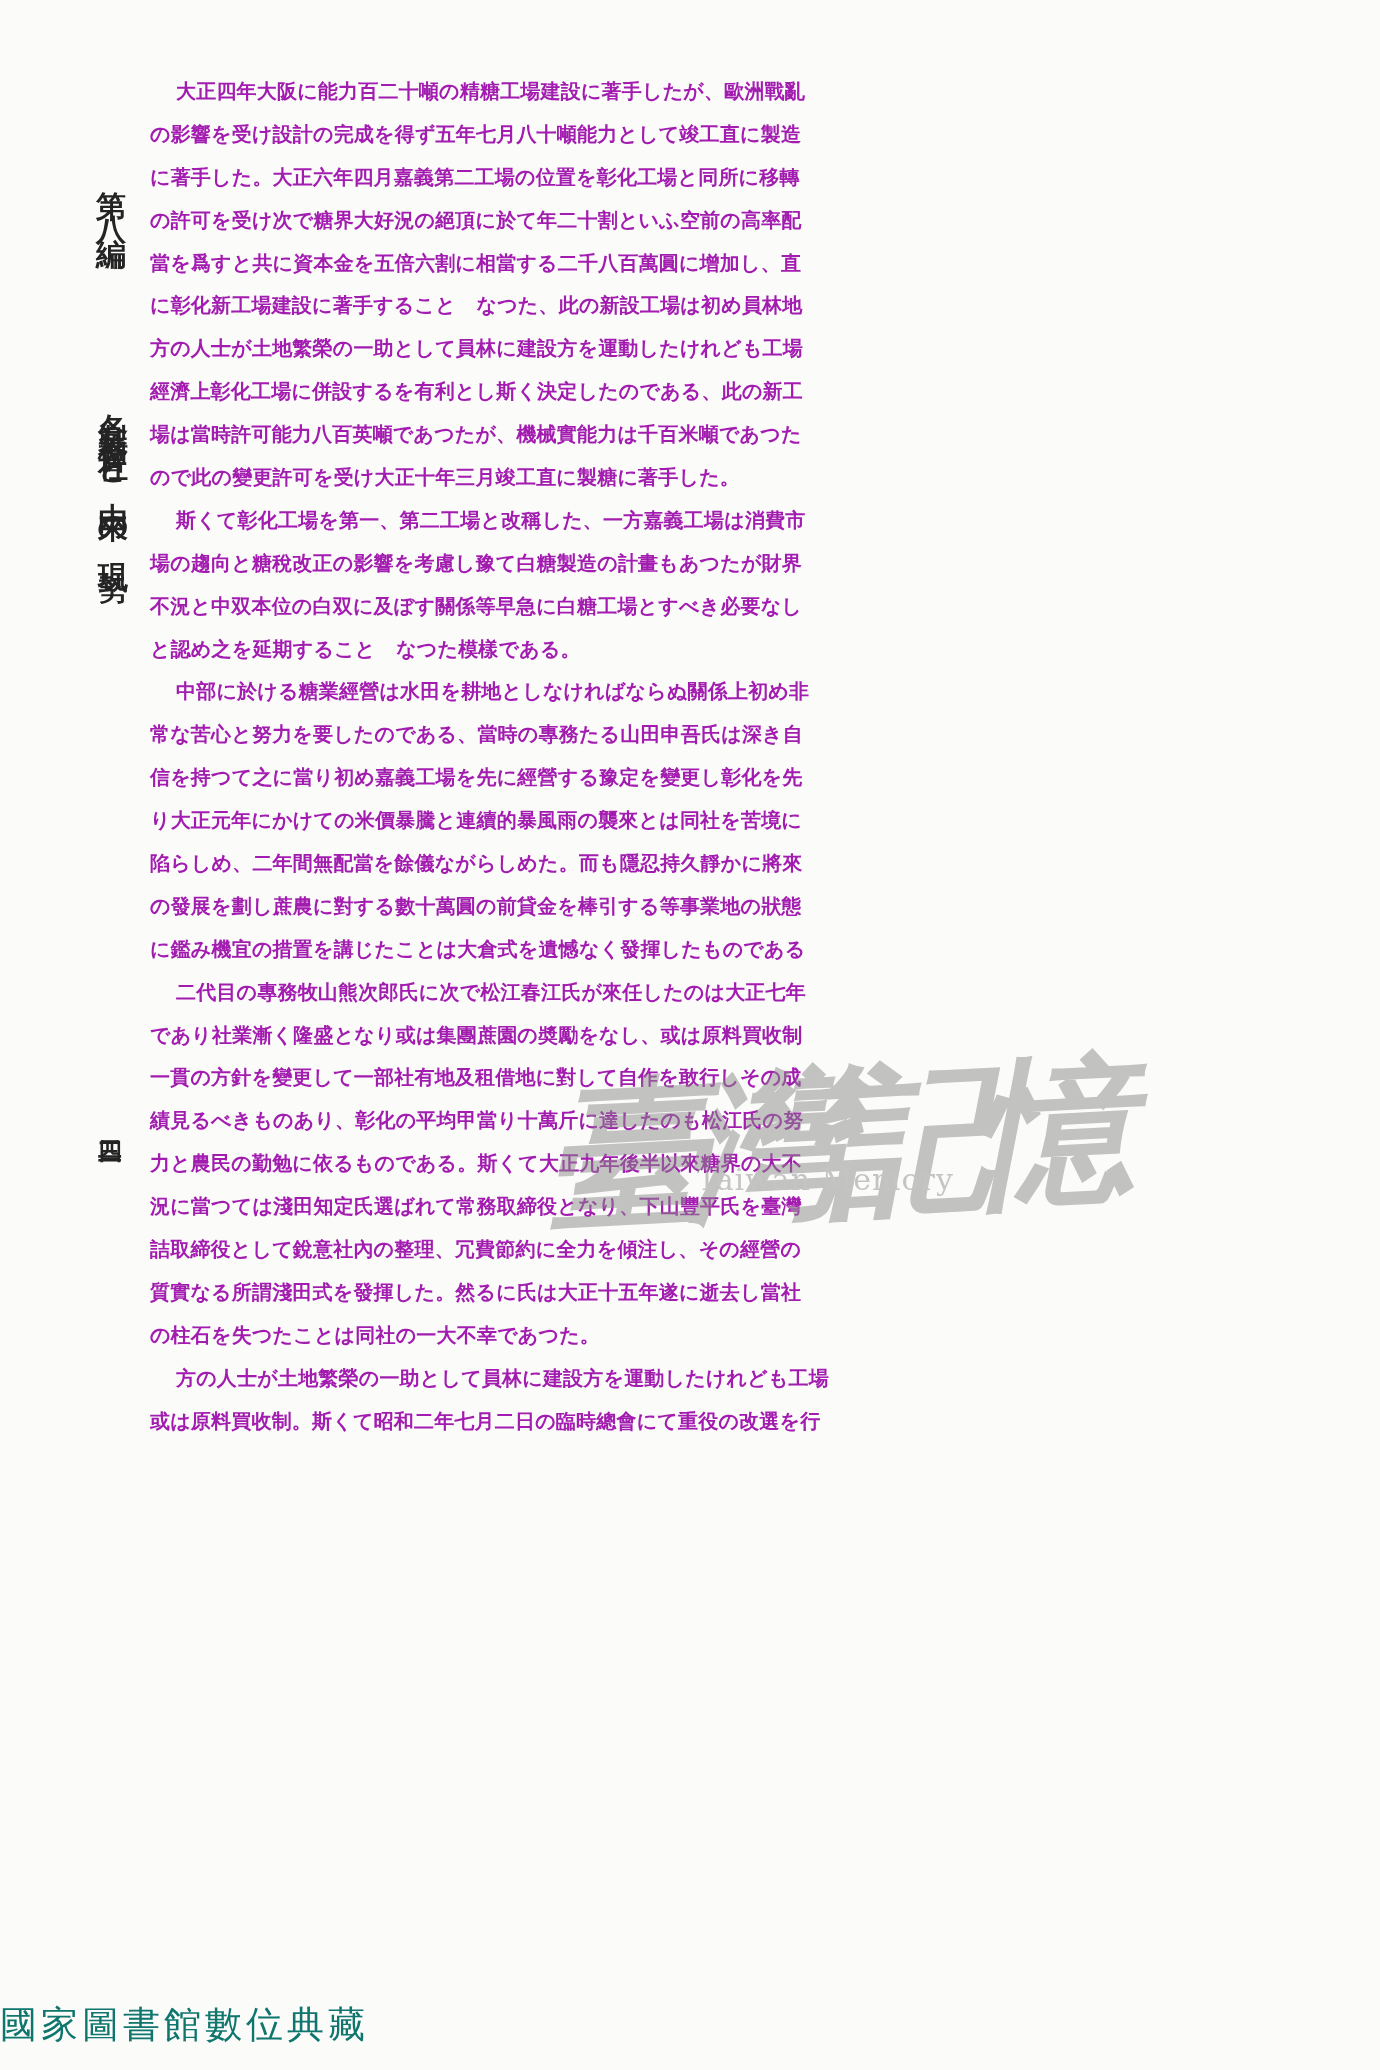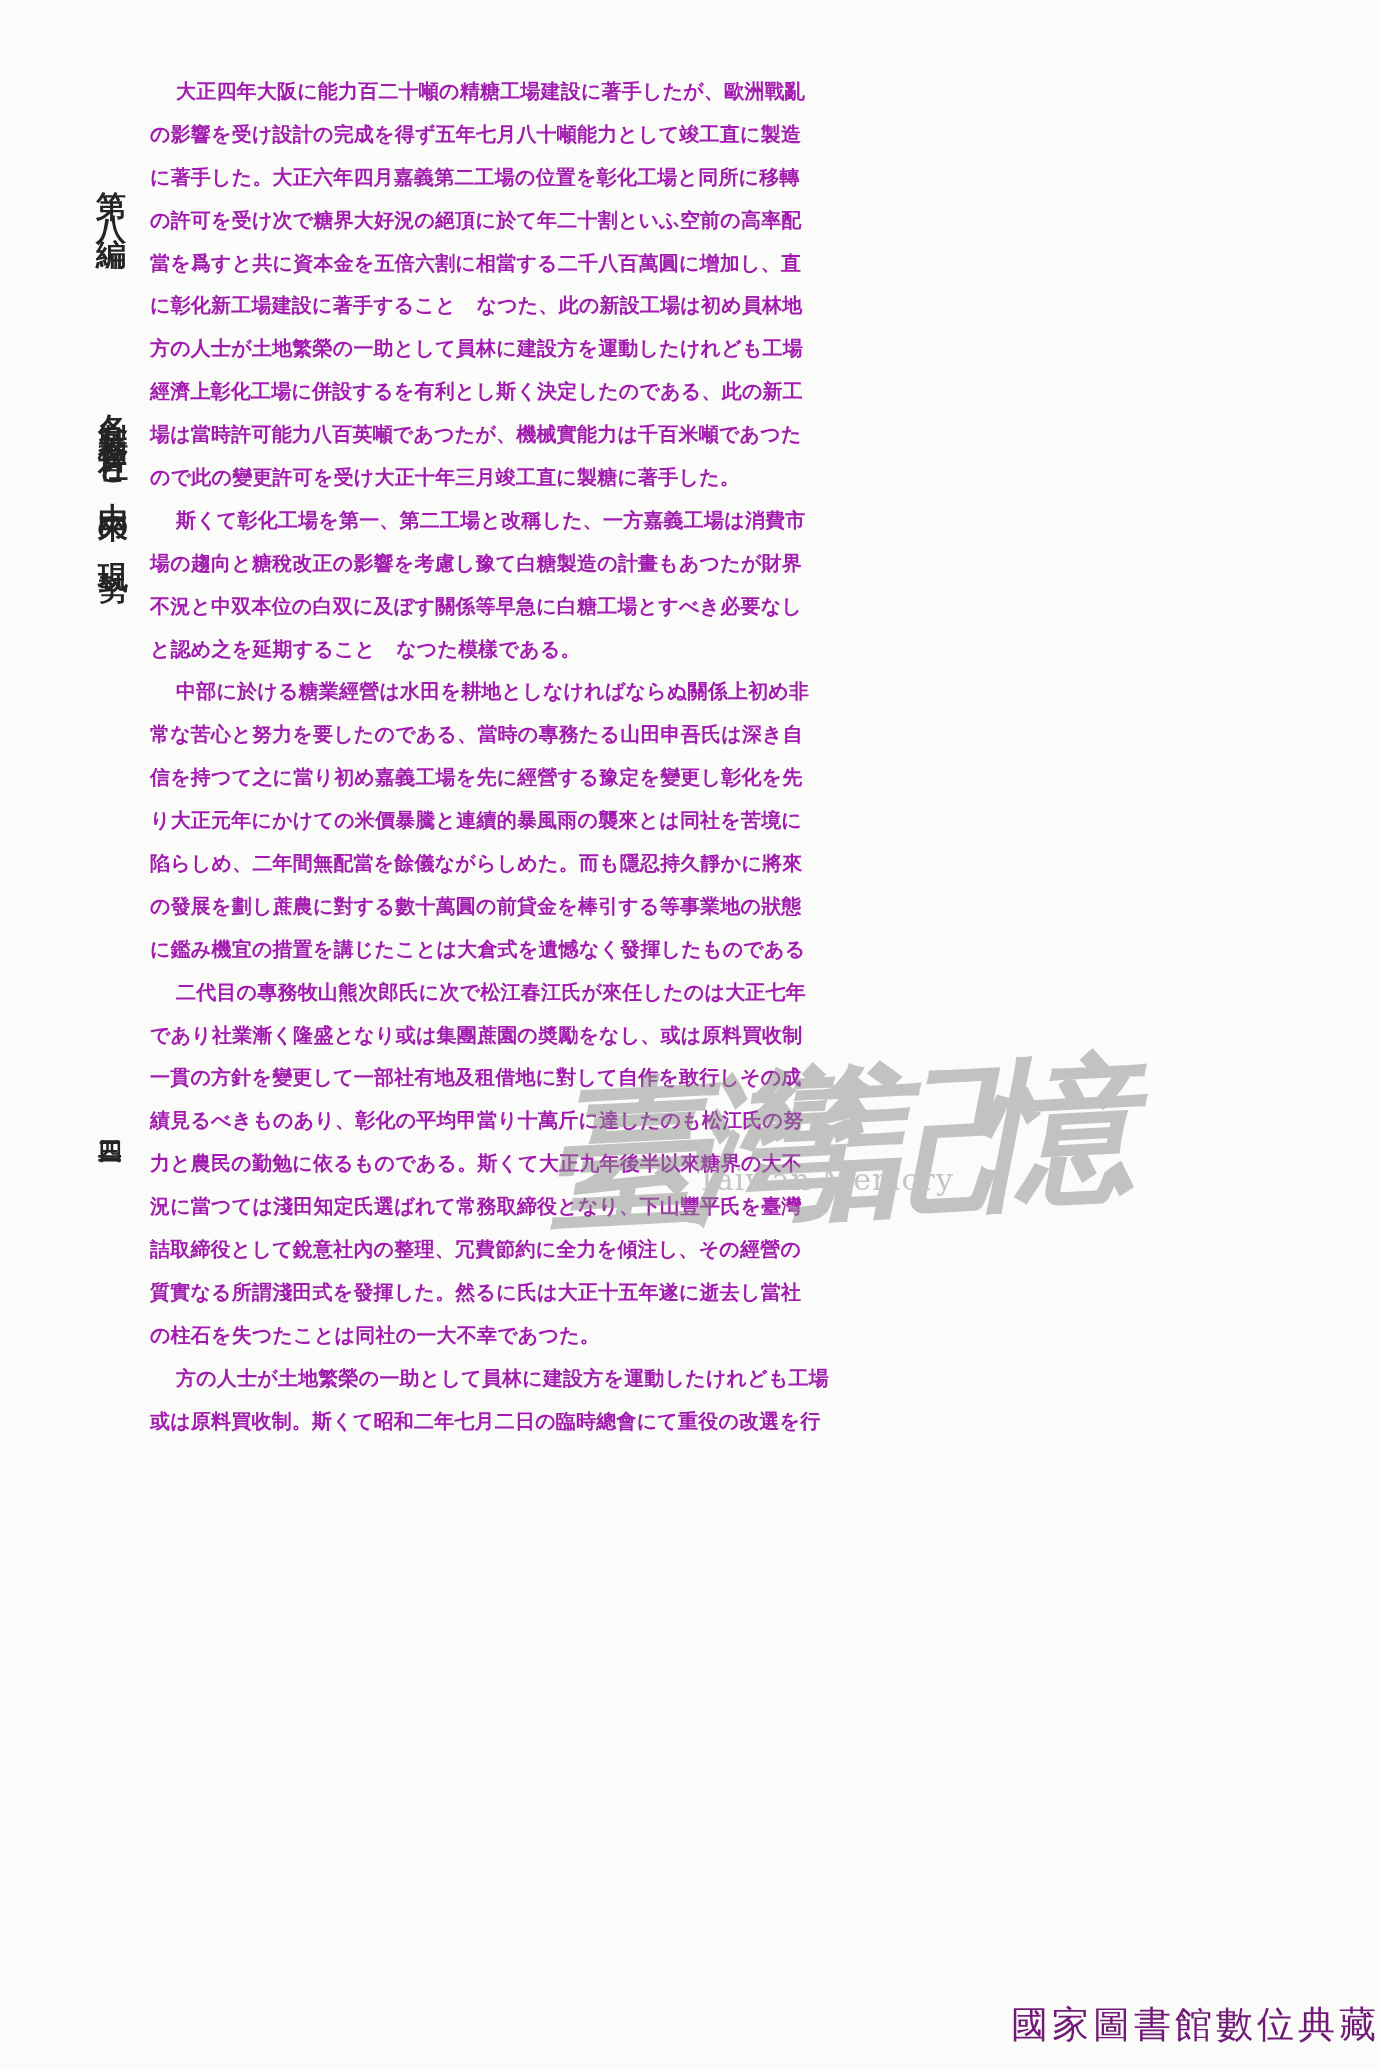--- a/index.html
+++ b/index.html
@@ -35,22 +35,22 @@
     font-style:italic; color:#8a8a8a; transform:rotate(-3deg);
     font-family:"DejaVu Serif","Liberation Serif",serif;
   }
   .wm-latin {
     position:absolute; left:152px; top:124px; font-size:30px;
     letter-spacing:1px; color:#8f8f8f; font-style:normal;
     font-family:"DejaVu Serif","Liberation Serif",serif;
   }
   
   .footer {
-    position:absolute; left:0; right:0; bottom:20px; text-align:right;
-    font-size:37px; color:#701a75; letter-spacing:4px; font-weight:500;
+    position:absolute; left:0; right:0; bottom:20px; text-align:left;
+    font-size:37px; color:#0f766e; letter-spacing:4px; font-weight:500;
     font-family:Liberation Serif, serif;
   }
 </style>
 </head>
 <body>
 
 <div class="page">
 
   <aside>
     <div class="v-text volume">第八編</div>

